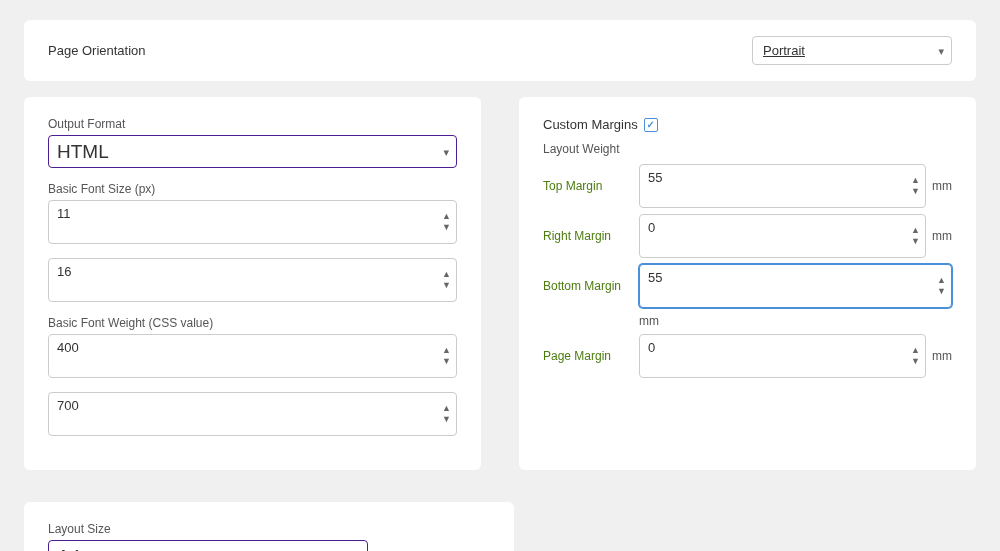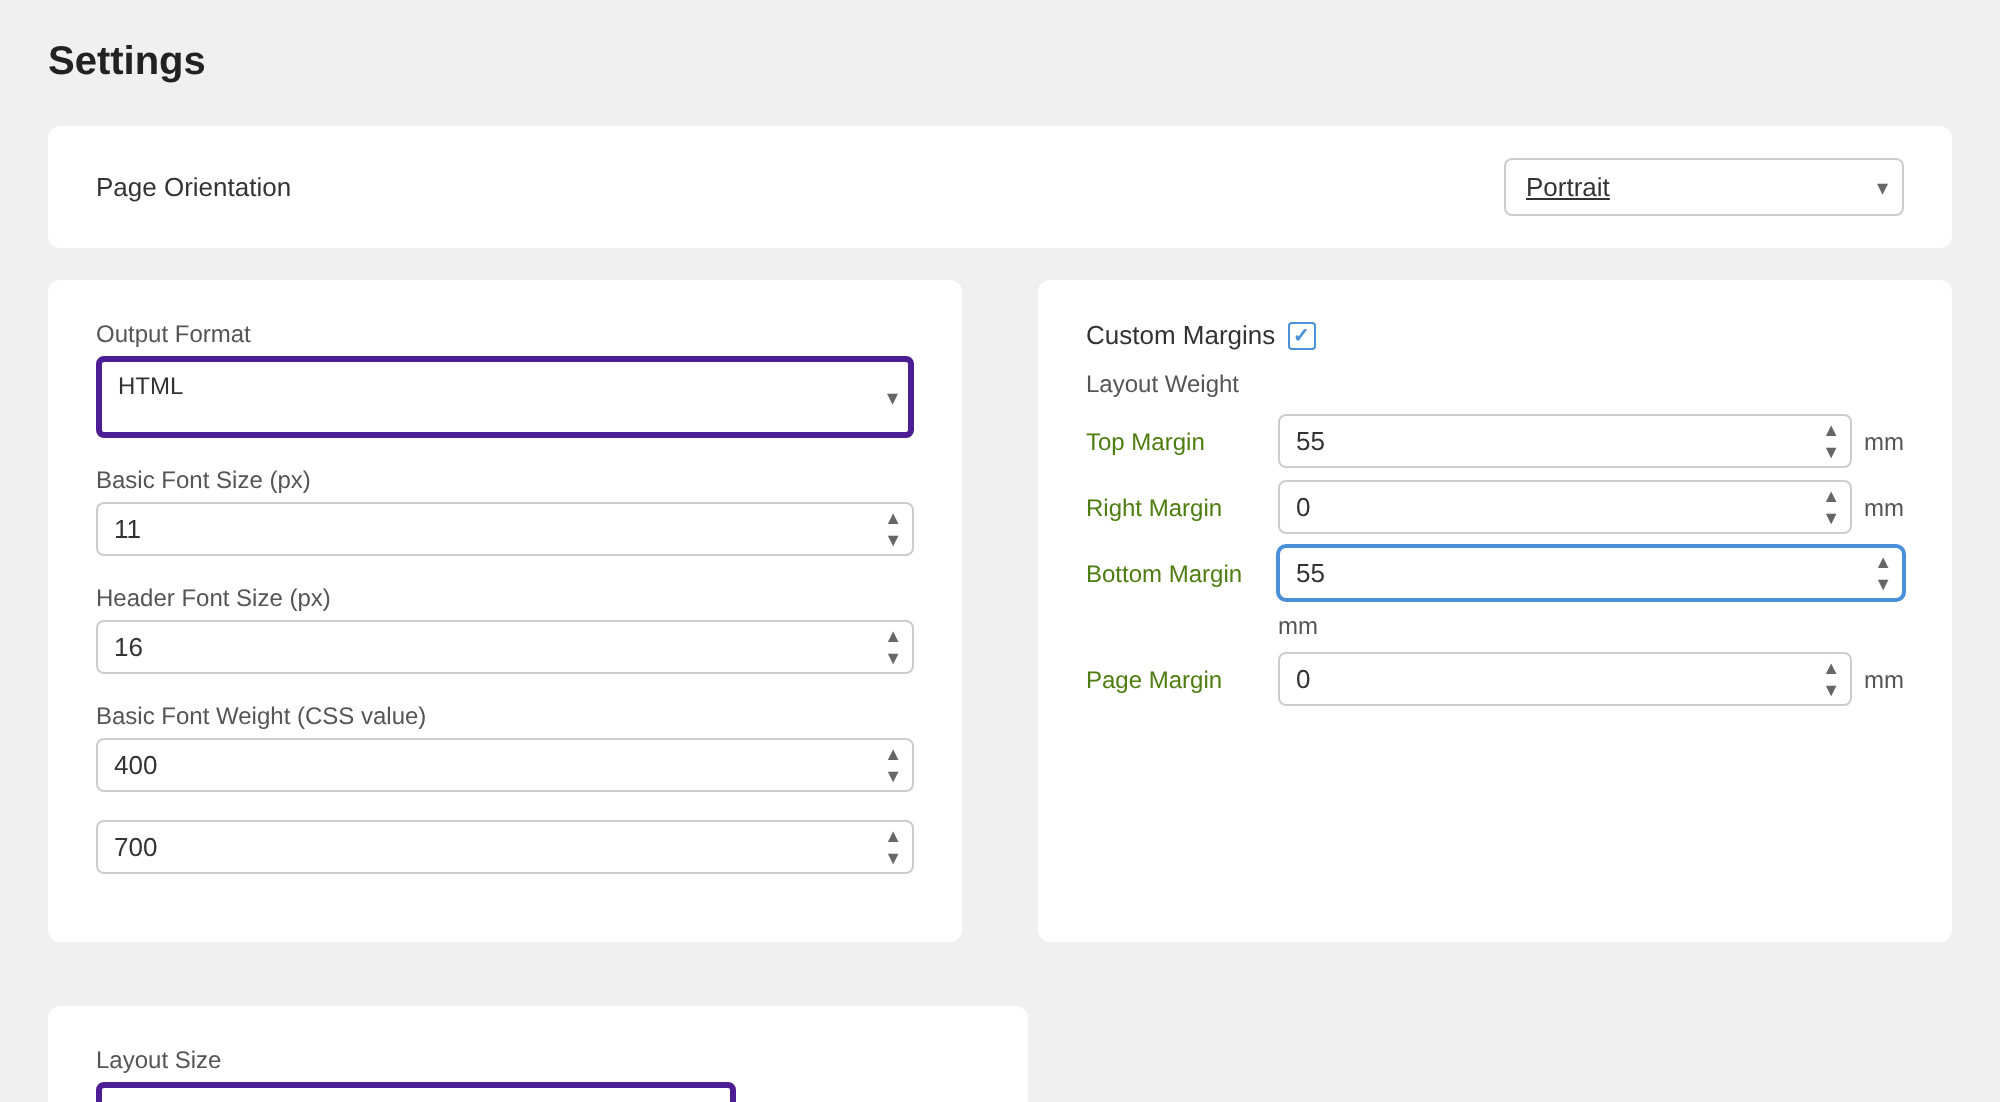--- a/index.html
+++ b/index.html
@@ -58,24 +58,24 @@
       font-size: 12px;
       color: #555;
       margin-bottom: 4px;
       display: block;
     }
     .select-wrapper {
       position: relative;
     }
     .select-wrapper select {
       width: 100%;
-      border: 3px solid #4c1d95;
+      border: 1px solid #4c1d95;
       border-radius: 4px;
-      padding: 5px 28px 16px 8px;
-      font-size: 12px;
+      padding: 5px 28px 5px 8px;
+      font-size: 19px;
       color: #333;
       outline: none;
       background: #fff;
       appearance: none;
       cursor: pointer;
     }
     .select-wrapper .chevron {
       position: absolute;
       right: 8px;
       top: 50%;
@@ -84,21 +84,21 @@
       color: #666;
       font-size: 11px;
     }
     .spinner-wrapper {
       position: relative;
     }
     .spinner-wrapper input {
       width: 100%;
       border: 1px solid #ccc;
       border-radius: 4px;
-      padding: 5px 28px 5px 8px;
+      padding: 5px 28px 22px 8px;
       font-size: 13px;
       color: #333;
       outline: none;
       background: #fff;
     }
     .spinner-wrapper input.active-field {
       border-color: #4a90d9;
       box-shadow: 0 0 0 1px #4a90d9;
     }
     .spinner-arrows {
@@ -198,21 +198,20 @@
     .margin-unit {
       font-size: 12px;
       color: #555;
       flex-shrink: 0;
     }
   </style>
 </head>
 <body>
 
 <div class="page">
-  <h1 class="page-title">Settings</h1>
 
   <div class="orientation-row">
     <span class="orientation-label">Page Orientation</span>
     <div class="orientation-select-wrapper">
       <select>
         <option>Portrait</option>
         <option>Landscape</option>
       </select>
       <span class="chevron">▾</span>
     </div>
@@ -239,21 +238,20 @@
         <div class="spinner-wrapper">
           <input type="number" value="11" style="">
           <div class="spinner-arrows">
             <button class="spinner-arrow">▲</button>
             <button class="spinner-arrow">▼</button>
           </div>
         </div>
       </div>
 
       <div class="field-group">
-        <label class="field-label">Header Font Size (px)</label>
         <div class="spinner-wrapper">
           <input type="number" value="16" style="">
           <div class="spinner-arrows">
             <button class="spinner-arrow">▲</button>
             <button class="spinner-arrow">▼</button>
           </div>
         </div>
       </div>
 
       <div class="field-group">

